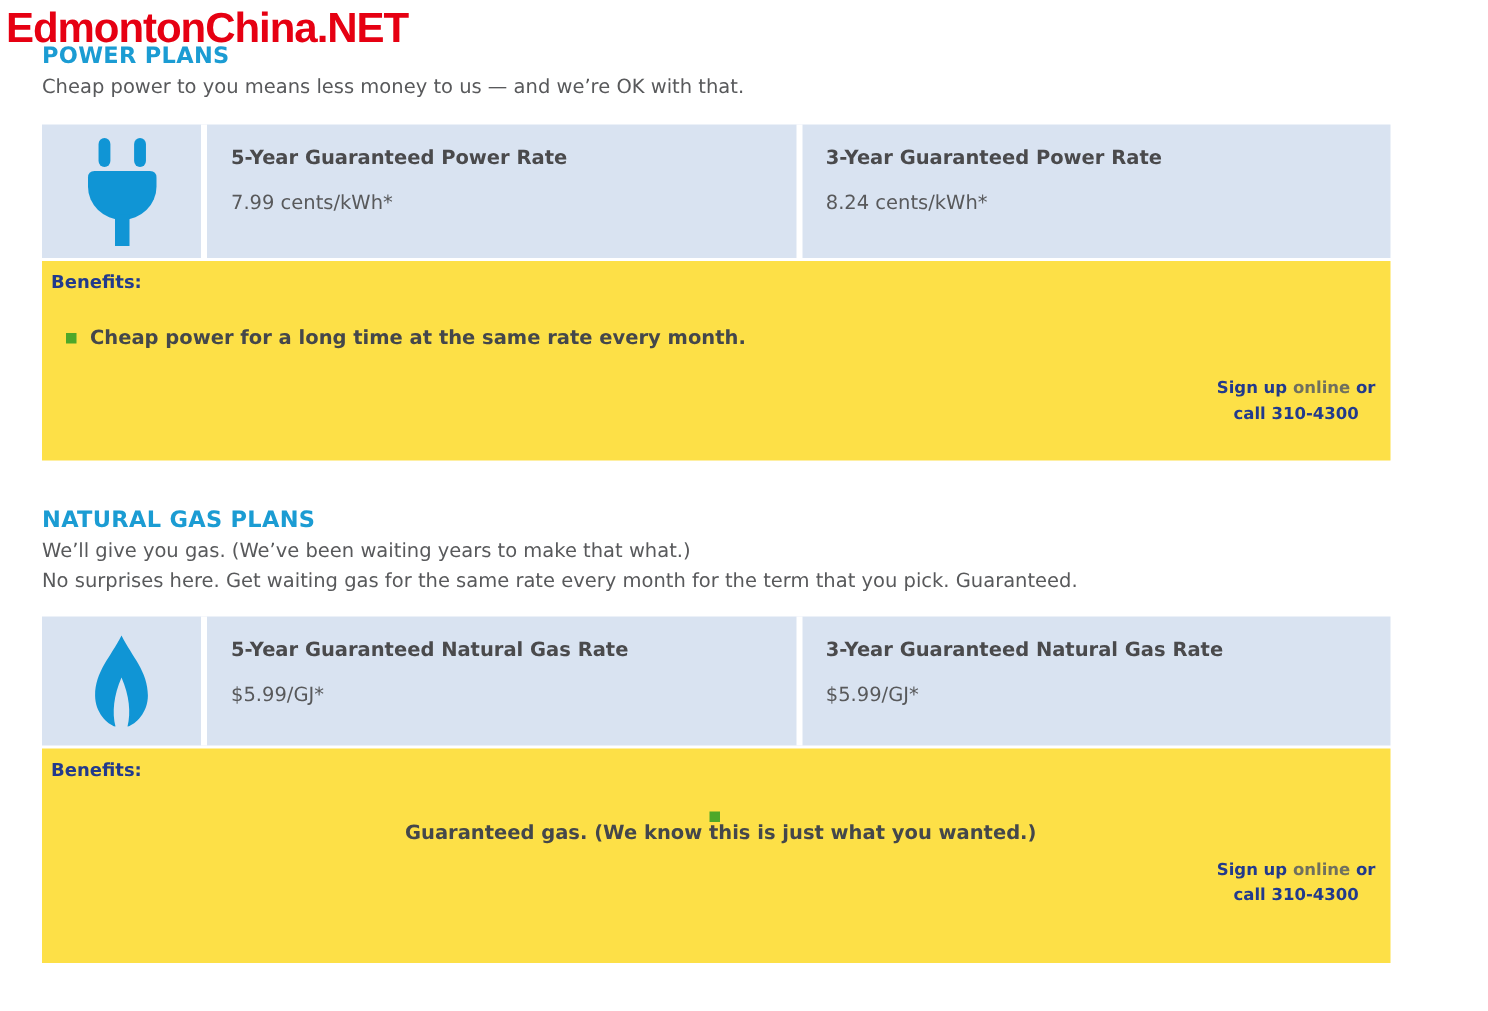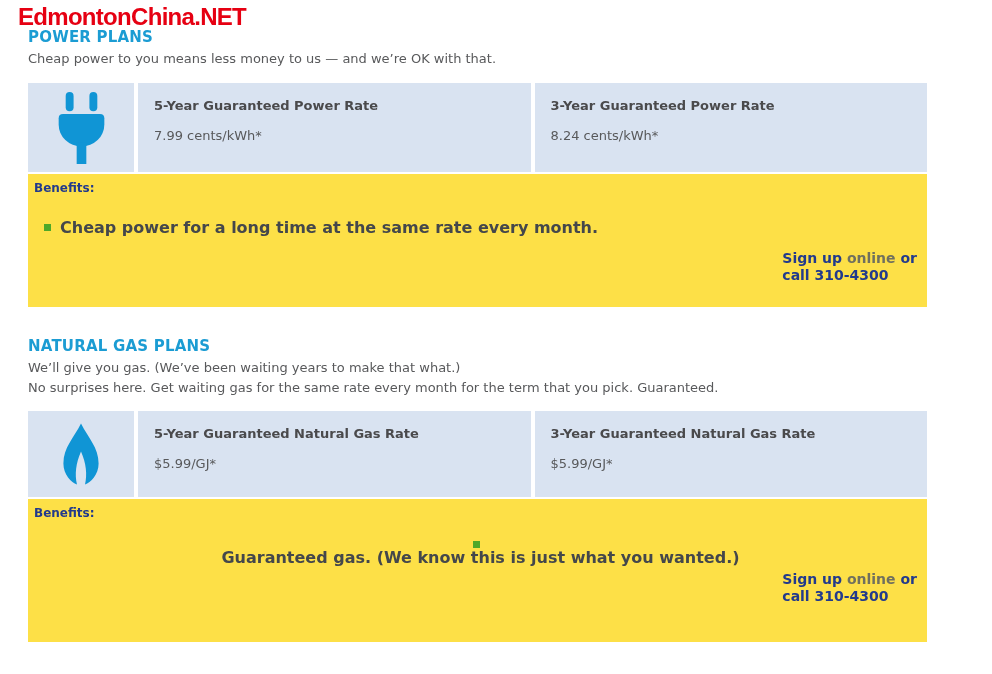--- a/index.html
+++ b/index.html
@@ -1,20 +1,20 @@
 <!DOCTYPE html>
 <html><head>
 <meta charset="utf-8">
 <style>
   html,body{margin:0;padding:0;background:#ffffff;}
   body{width:992px;height:674px;position:relative;font-family:"DejaVu Sans","Liberation Sans",sans-serif;-webkit-font-smoothing:antialiased;}
   .page{padding:0 48px 0 28px;position:relative;}
 
-  .watermark{position:absolute;left:18px;top:3px;z-index:9;font-family:"Liberation Sans",sans-serif;
-    font-weight:bold;font-size:24px;letter-spacing:-0.7px;color:#e60012;}
+  .watermark{position:absolute;left:4px;top:3px;z-index:9;font-family:"Liberation Sans",sans-serif;
+    font-weight:bold;font-size:28px;letter-spacing:-0.7px;color:#e60012;}
 
   .section-heading{margin:0;padding-top:28px;font-size:15px;font-weight:bold;color:#1b9cd3;letter-spacing:0.2px;}
   .intro{margin:5px 0 0 0;font-size:13px;color:#58595b;}
 
   .sub-heading{margin:18px 0 0 0;font-size:13.5px;font-weight:bold;color:#0e6094;}
   .sub-intro{margin:5px 0 0 0;font-size:13px;color:#58595b;}
 
   .rate-table{margin-top:17px;width:899px;}
   .rate-table.gas{margin-top:16px;}
 
@@ -24,25 +24,25 @@
   .icon-cell{width:106px;flex:0 0 106px;border-right:4px solid #ffffff;display:flex;align-items:center;justify-content:center;}
   .rate-col{flex:1 1 0;padding:15px 10px 0 16px;}
   .rate-col.first{border-right:4px solid #ffffff;}
   .rate-title{font-size:13px;font-weight:bold;color:#4a4a4c;}
   .rate-value{margin-top:15px;font-size:13px;color:#58595b;}
 
   .benefits{position:relative;background:#fde047;margin-top:2px;padding:7px 10px 0 6px;box-sizing:border-box;}
   .power .benefits{height:133px;}
   .gas .benefits{height:143px;}
   .benefits-label{font-size:12px;font-weight:bold;color:#223a8c;}
-  .benefit-item{margin:23px 0 0 10px;display:flex;align-items:center;font-size:16px;font-weight:bold;color:#44474b;}
+  .benefit-item{margin:23px 0 0 10px;display:flex;align-items:center;font-size:13px;font-weight:bold;color:#44474b;}
   .gas .benefit-item{margin-top:21px;flex-direction:column;}
   .bullet-square{width:7px;height:7px;background:#4ea829;margin-right:9px;flex:0 0 7px;}
 
-  .signup{position:absolute;right:10px;text-align:left;font-size:14px;font-weight:bold;color:#223a8c;line-height:17px;}
+  .signup{position:absolute;right:10px;text-align:center;font-size:11px;font-weight:bold;color:#223a8c;line-height:17px;}
   .power .signup{bottom:23px;}
   .gas .signup{bottom:37px;}
   .signup .link{color:#70705e;text-decoration:none;cursor:pointer;}
 
   .gas-block{margin-top:30px;}
   .icon-svg{display:block;}
 </style>
 </head>
 <body>
 

